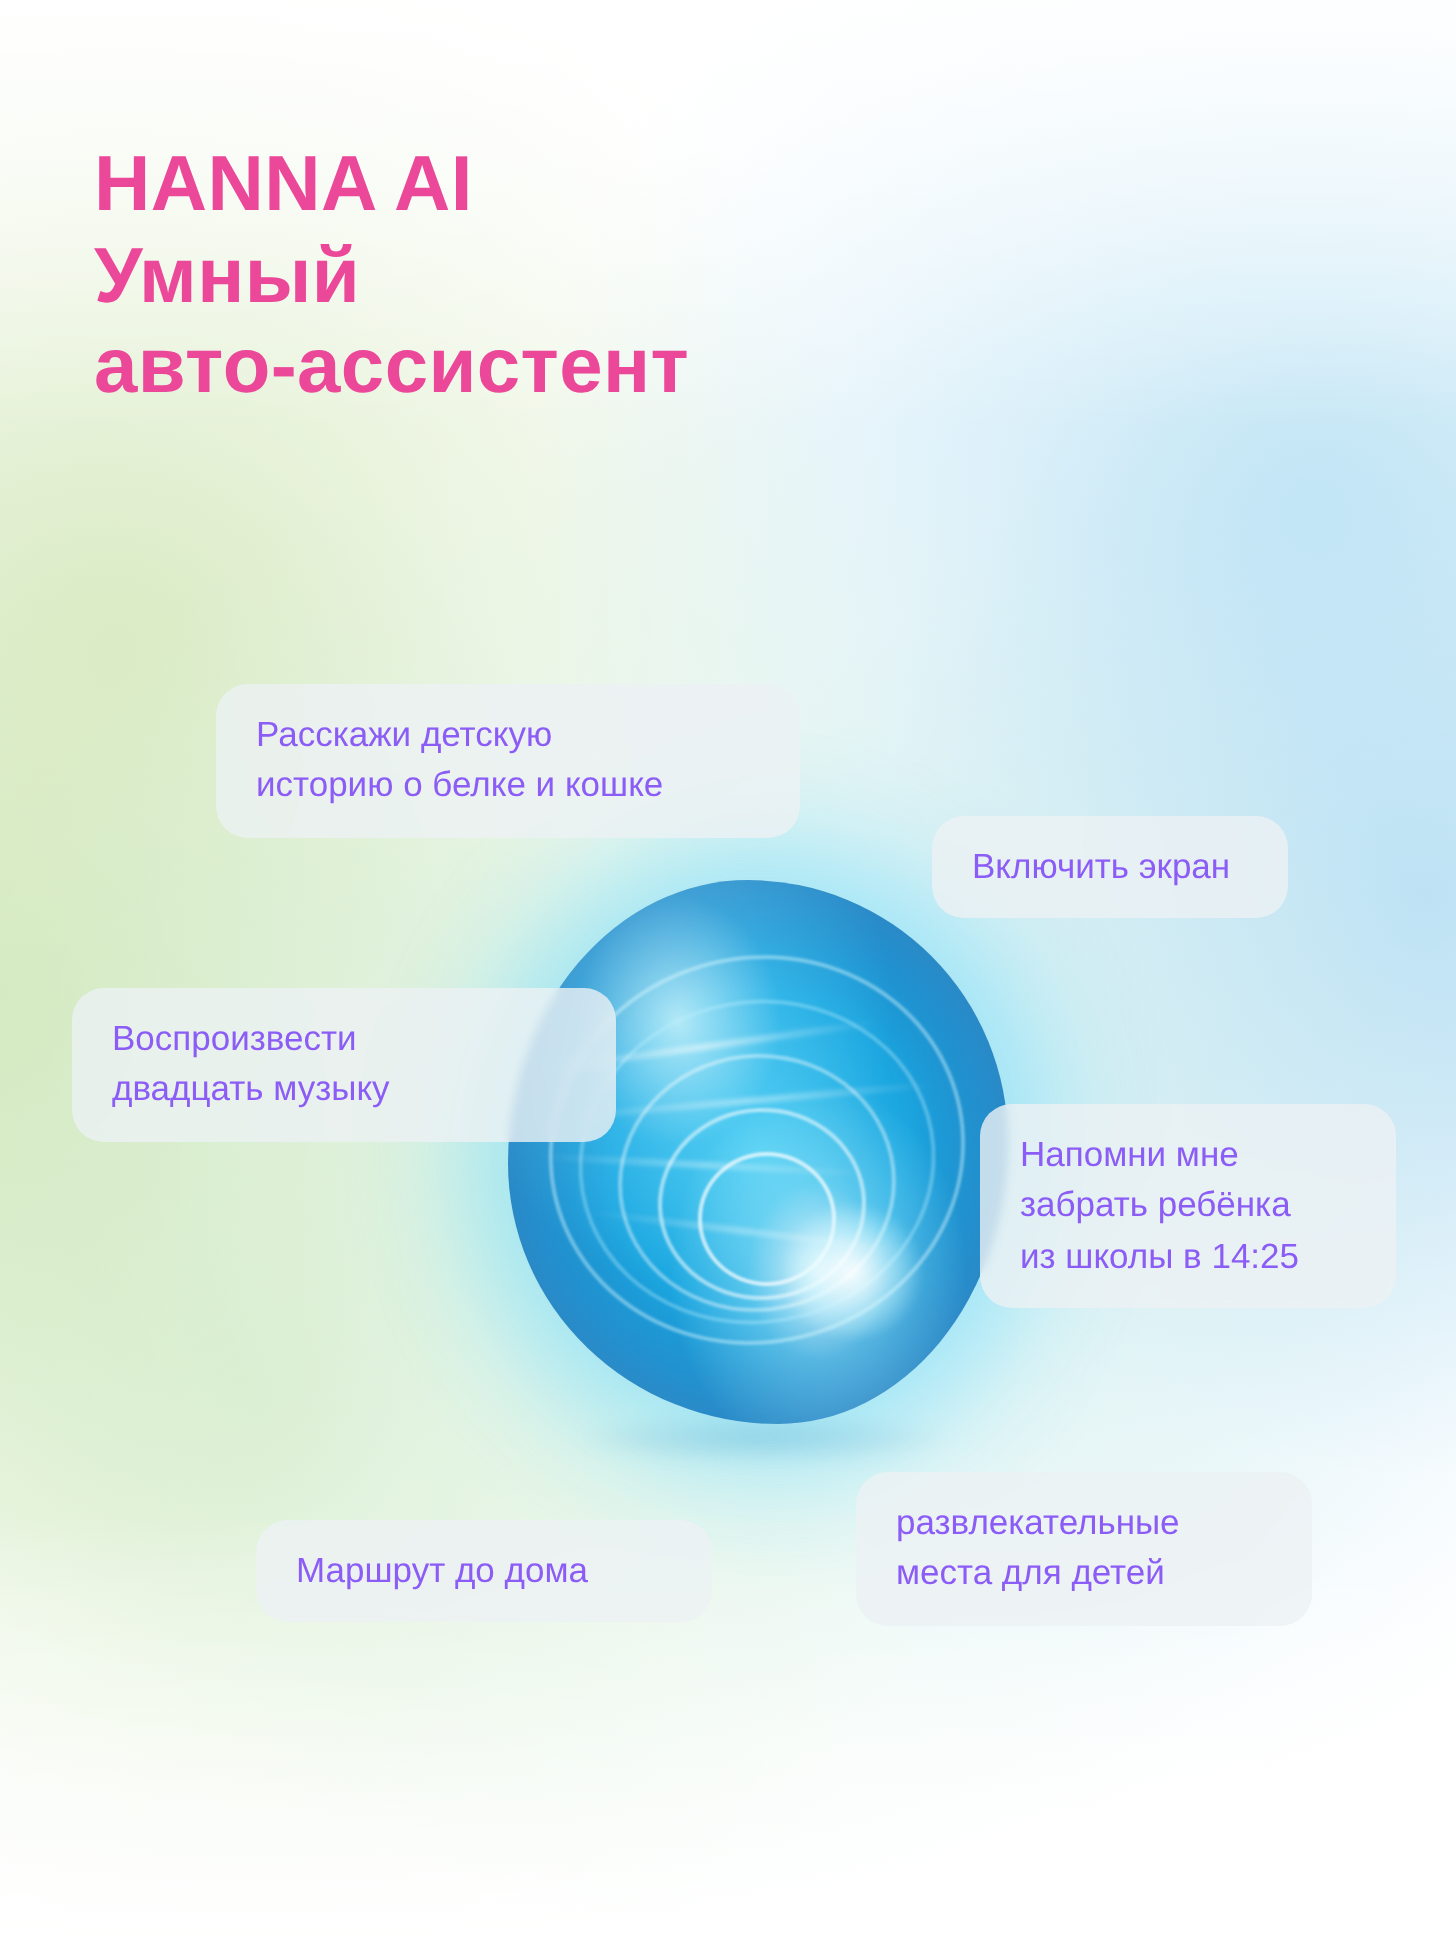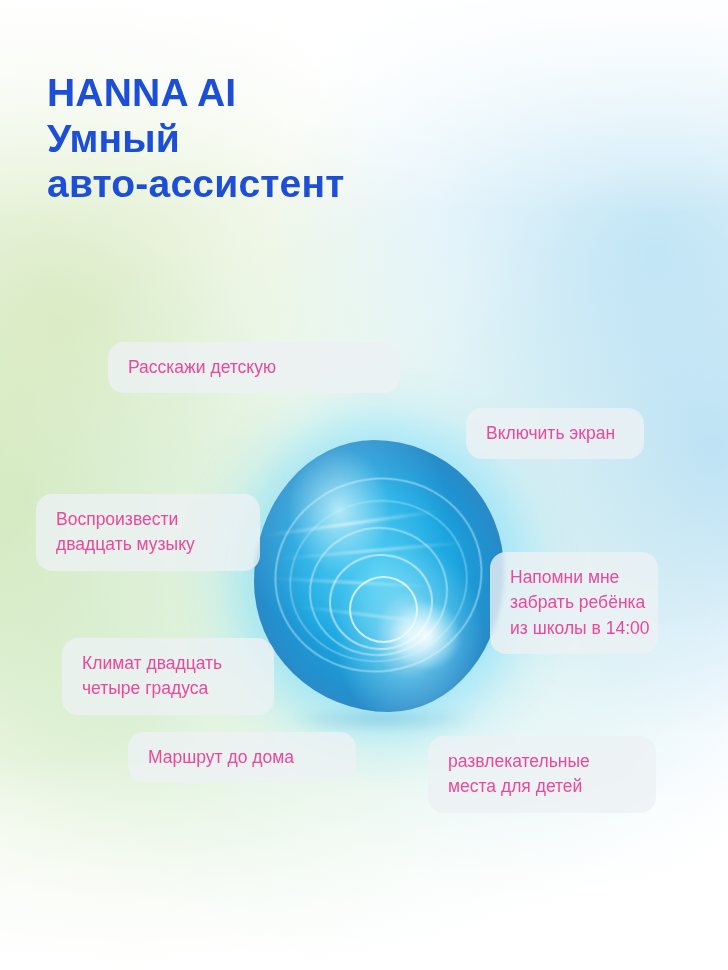--- a/index.html
+++ b/index.html
@@ -44,21 +44,21 @@
       radial-gradient(circle at 48% 60%, rgba(225,245,235,0.8) 0%, rgba(255,255,255,0.0) 55%),
       linear-gradient(180deg, rgba(255,255,255,0.92) 0%, rgba(255,255,255,0.0) 22%, rgba(255,255,255,0.0) 78%, rgba(255,255,255,0.96) 100%);
   }
 
   
   .headline {
     position: absolute;
     left: 47px;
     top: 70px;
     width: 560px;
-    color: #1d4ed8;
+    color: #ec4899;
     font-size: 39px;
     line-height: 1.17;
     font-weight: bold;
     letter-spacing: 0.2px;
   }
   .headline .line {
     display: block;
     white-space: nowrap;
   }
 
@@ -134,35 +134,35 @@
     border-radius: 50%;
     background: radial-gradient(ellipse, rgba(30,120,170,0.25) 0%, rgba(30,120,170,0.0) 70%);
     filter: blur(4px);
   }
 
   
   .bubble {
     position: absolute;
     background: rgba(236,241,244,0.80);
     border-radius: 16px;
-    color: #ec4899;
+    color: #8b5cf6;
     font-size: 17.5px;
     line-height: 1.45;
     padding: 13px 20px;
     box-sizing: border-box;
     backdrop-filter: blur(2px);
   }
   .bubble span { display: block; white-space: nowrap; }
 
   .b-story    { left: 108px; top: 342px;  width: 292px; }
   .b-screen   { left: 466px; top: 408px;  width: 178px; }
-  .b-music    { left: 36px;  top: 494px;  width: 224px; }
-  .b-remind   { left: 490px; top: 552px;  width: 168px; }
+  .b-music    { left: 36px;  top: 494px;  width: 272px; }
+  .b-remind   { left: 490px; top: 552px;  width: 208px; }
   .b-climate  { left: 62px;  top: 638px;  width: 212px; }
-  .b-route    { left: 128px; top: 732px;  width: 228px; }
+  .b-route    { left: 128px; top: 760px;  width: 228px; }
   .b-places   { left: 428px; top: 736px;  width: 228px; }
 </style>
 </head>
 <body>
 
 <div class="poster">
 
   <div class="bg-layer wash-a"></div>
   <div class="bg-layer wash-b"></div>
   <div class="bg-layer wash-c"></div>
@@ -185,41 +185,38 @@
       <div class="streak s1"></div>
       <div class="streak s2"></div>
       <div class="streak s3"></div>
       <div class="streak s4"></div>
       <div class="orb-hotspot"></div>
     </div>
   </div>
 
   <div class="bubble b-story">
     <span>Расскажи детскую</span>
+    <span>историю о белке и кошке</span>
   </div>
 
   <div class="bubble b-screen">
     <span>Включить экран</span>
   </div>
 
   <div class="bubble b-music">
     <span>Воспроизвести</span>
     <span>двадцать музыку</span>
   </div>
 
   <div class="bubble b-remind">
     <span>Напомни мне</span>
     <span>забрать ребёнка</span>
-    <span>из школы в 14:00</span>
-  </div>
-
-  <div class="bubble b-climate">
-    <span>Климат двадцать</span>
-    <span>четыре градуса</span>
-  </div>
+    <span>из школы в 14:25</span>
+  </div>
+
 
   <div class="bubble b-route">
     <span>Маршрут до дома</span>
   </div>
 
   <div class="bubble b-places">
     <span>развлекательные</span>
     <span>места для детей</span>
   </div>
 

